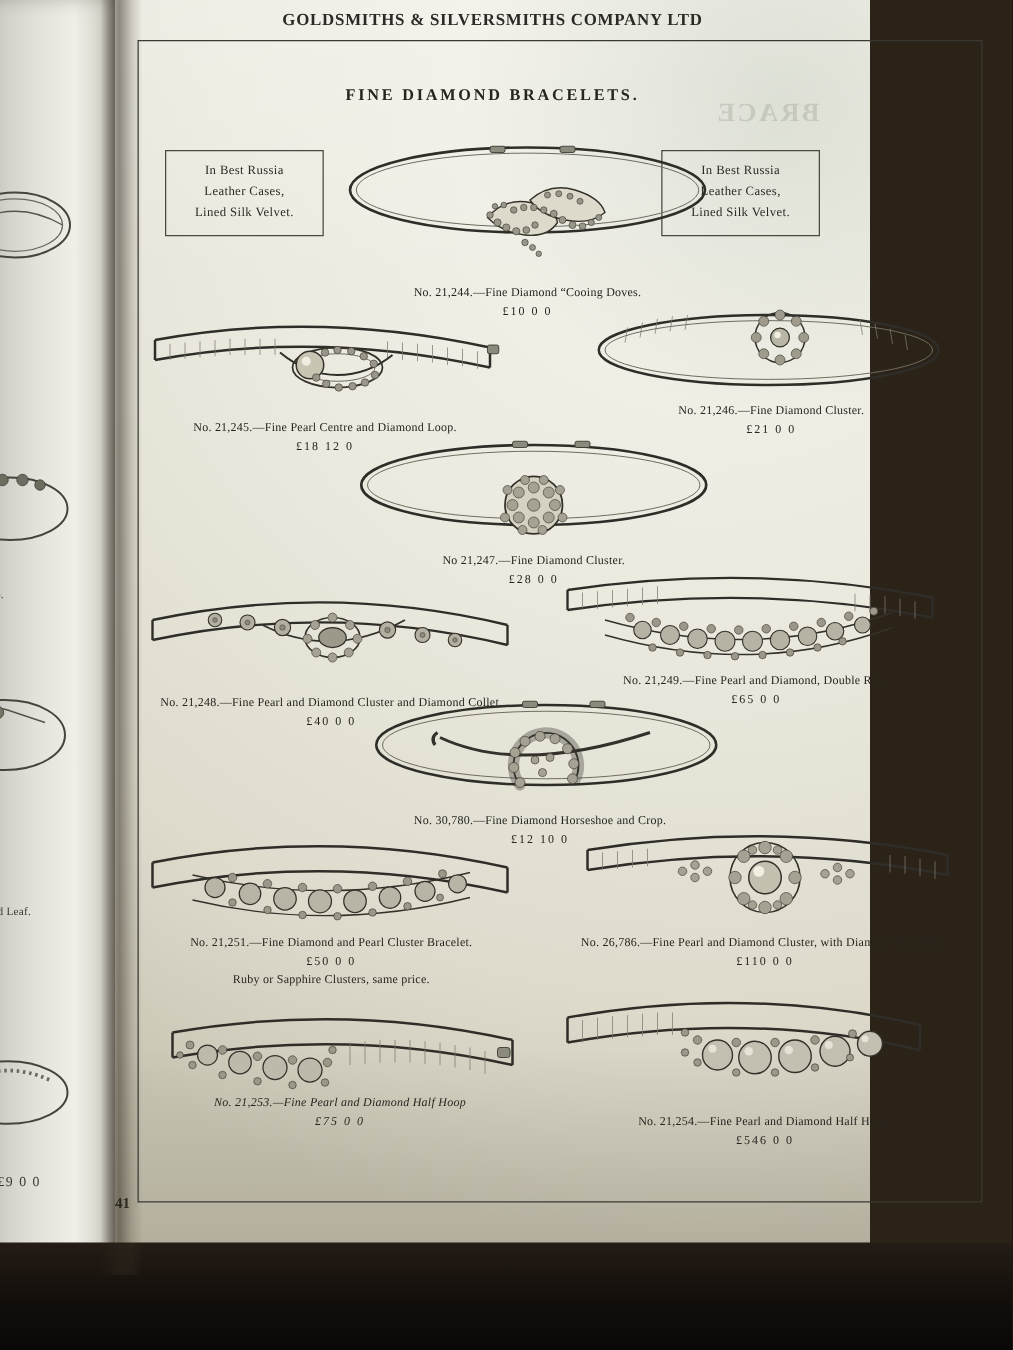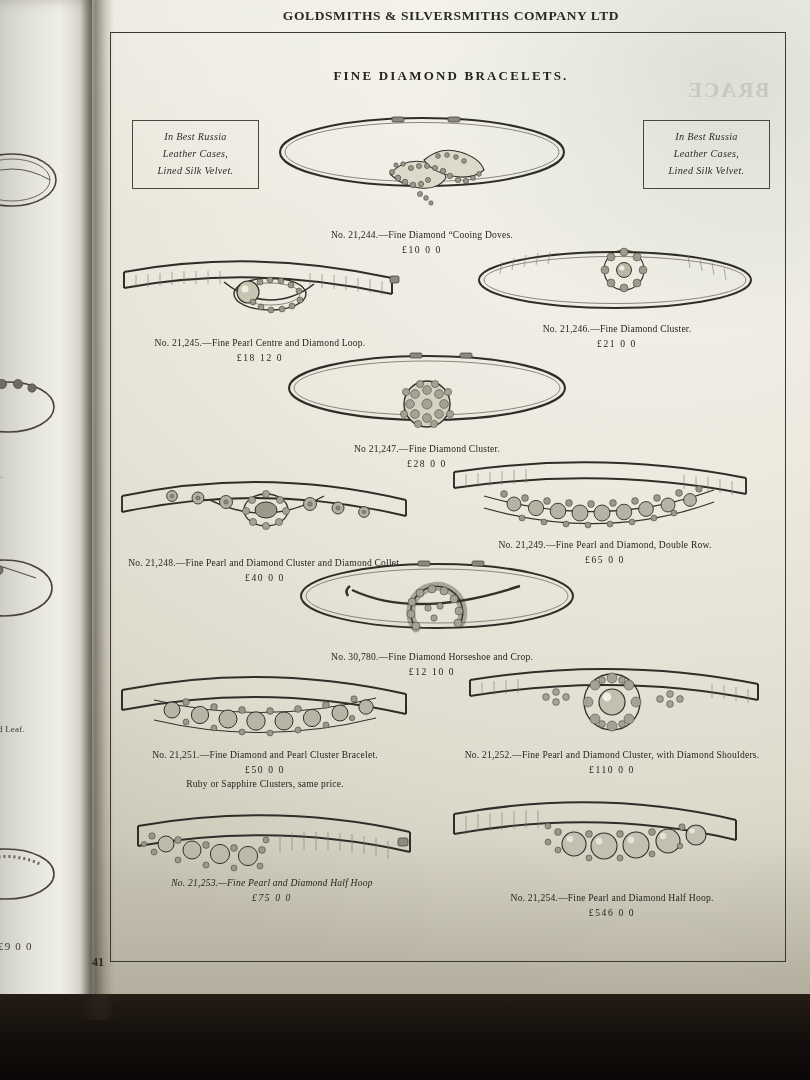--- a/index.html
+++ b/index.html
@@ -50,21 +50,21 @@
     width: 34px; height: 1020px;
     background: linear-gradient(90deg, rgba(40,34,26,0) 0%, rgba(45,38,28,.50) 45%, rgba(70,62,48,.20) 75%, rgba(0,0,0,0) 100%);
     z-index: 5;
     pointer-events: none;
   }
 
   
   .right-page {
     position: absolute;
     left: 92px; top: 0;
-    width: 718px; height: 1022px;
+    width: 604px; height: 1022px;
     background:
       radial-gradient(150% 85% at 78% 12%, #f4f3ec 0%, #eceadf 42%, #dedbcd 78%, #c9c5b4 100%);
   }
   
   .page-tint {
     position: absolute;
     inset: 0;
     background:
       radial-gradient(60% 35% at 88% 8%, rgba(150,165,140,.25), rgba(150,165,140,0) 70%),
       linear-gradient(180deg, rgba(255,255,255,.25), rgba(0,0,0,0) 22%),
@@ -105,21 +105,20 @@
 
   .case-note {
     position: absolute;
     border: 1px solid #4a483f;
     padding: 8px 10px 9px;
     font-size: 10.2px;
     line-height: 1.65;
     text-align: center;
     color: #2c2b25;
     letter-spacing: .3px;
-    font-style: italic;
   }
   .case-note.left  { left: 40px;  top: 120px; width: 105px; }
   .case-note.right { right: 40px; top: 120px; width: 105px; }
 
   .cap {
     position: absolute;
     text-align: center;
     font-size: 9.6px;
     line-height: 1.45;
     color: #26251f;
@@ -582,21 +581,21 @@
               <circle cx="135" cy="33" r="5"></circle>
             <circle cx="162" cy="28" r="3.4"></circle>
               <circle cx="142" cy="28" r="3.4"></circle>
             <circle cx="142" cy="72" r="3.4"></circle>
               <circle cx="162" cy="72" r="3.4"></circle>
           </g>
         </g>
       </svg>
     </div>
     <div class="cap" style="left:360px; top:748px; width:320px;">
-      <span>No. 21,252.—Fine Pearl and Diamond Cluster, with Diamond Shoulders.</span>
+      <span>No. 26,786.—Fine Pearl and Diamond Cluster, with Diamond Shoulders.</span>
       <span class="price">£110  0  0</span>
     </div>
 
     <div class="fig" style="left:38px; top:800px;">
       <svg width="286" height="84" viewBox="0 0 286 84">
         <path d="M8 26q138 -24 272 6" fill="none" stroke="#2f2d28" stroke-width="2"></path>
         <path d="M8 46q138 -24 272 6" fill="none" stroke="#2f2d28" stroke-width="2"></path>
         <path d="M8 26v20M280 32v20" stroke="#2f2d28" stroke-width="2"></path>
         <g stroke="#7d7a6e" stroke-width=".6">
           <path d="M150 34v18M162 33v18M174 32v18M186 32v18M198 32v18M210 33v18M222 34v18M234 36v18M246 38v18M258 41v18"></path>

